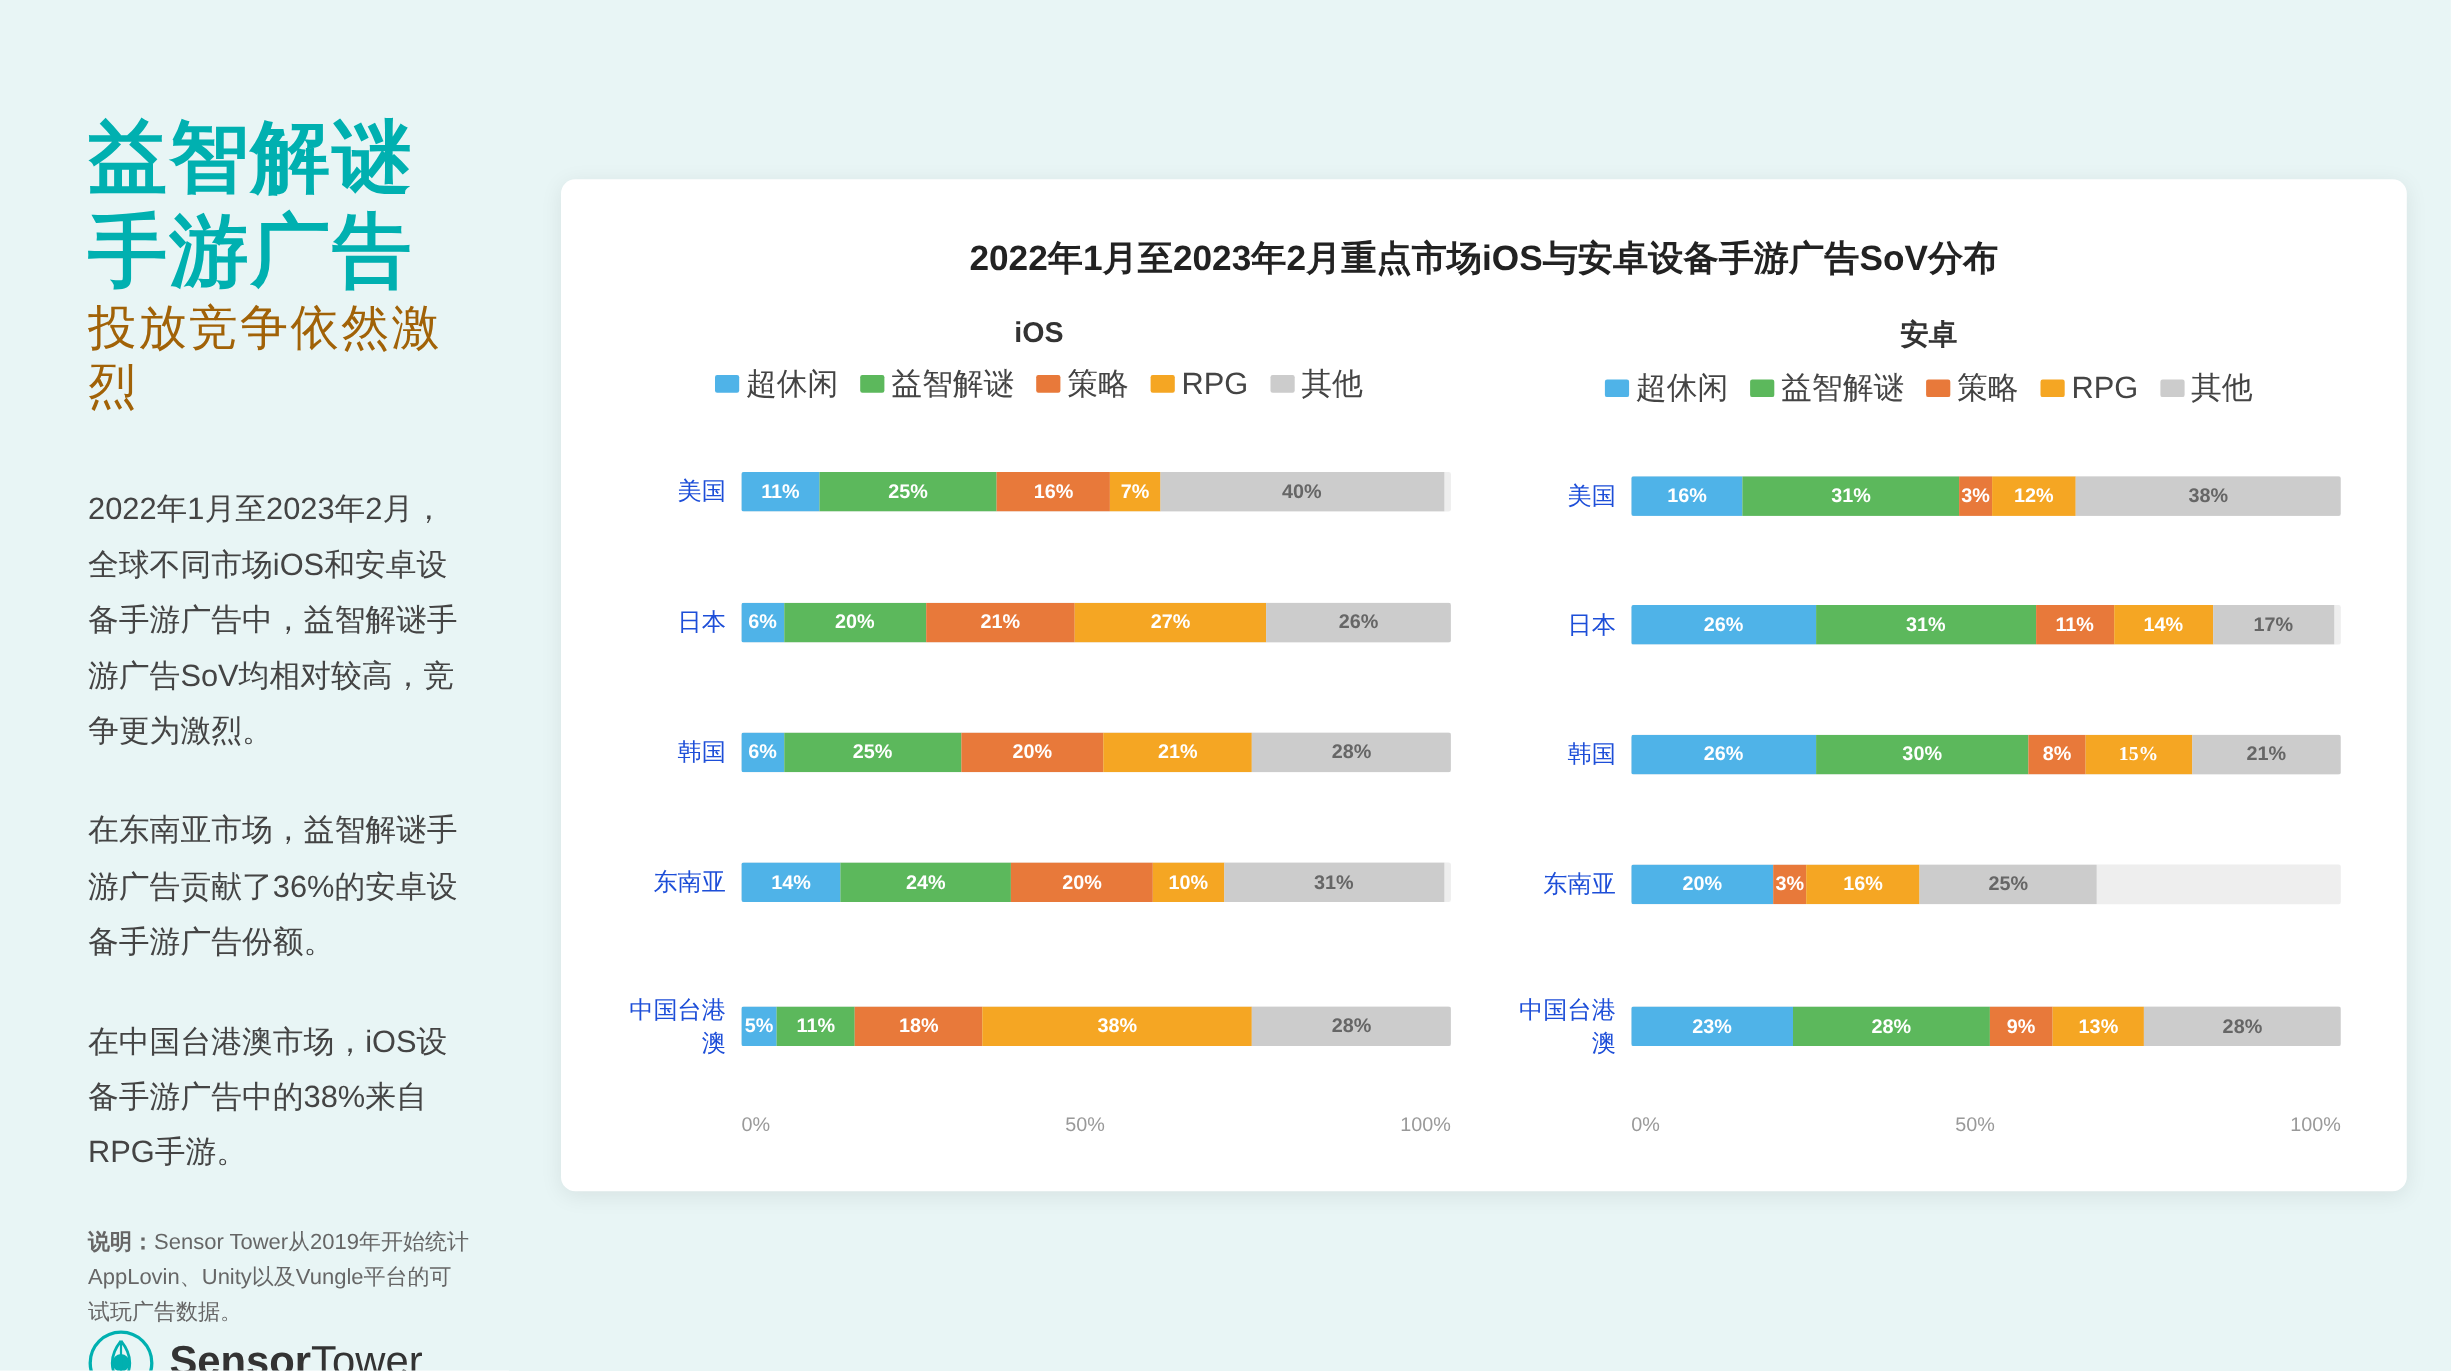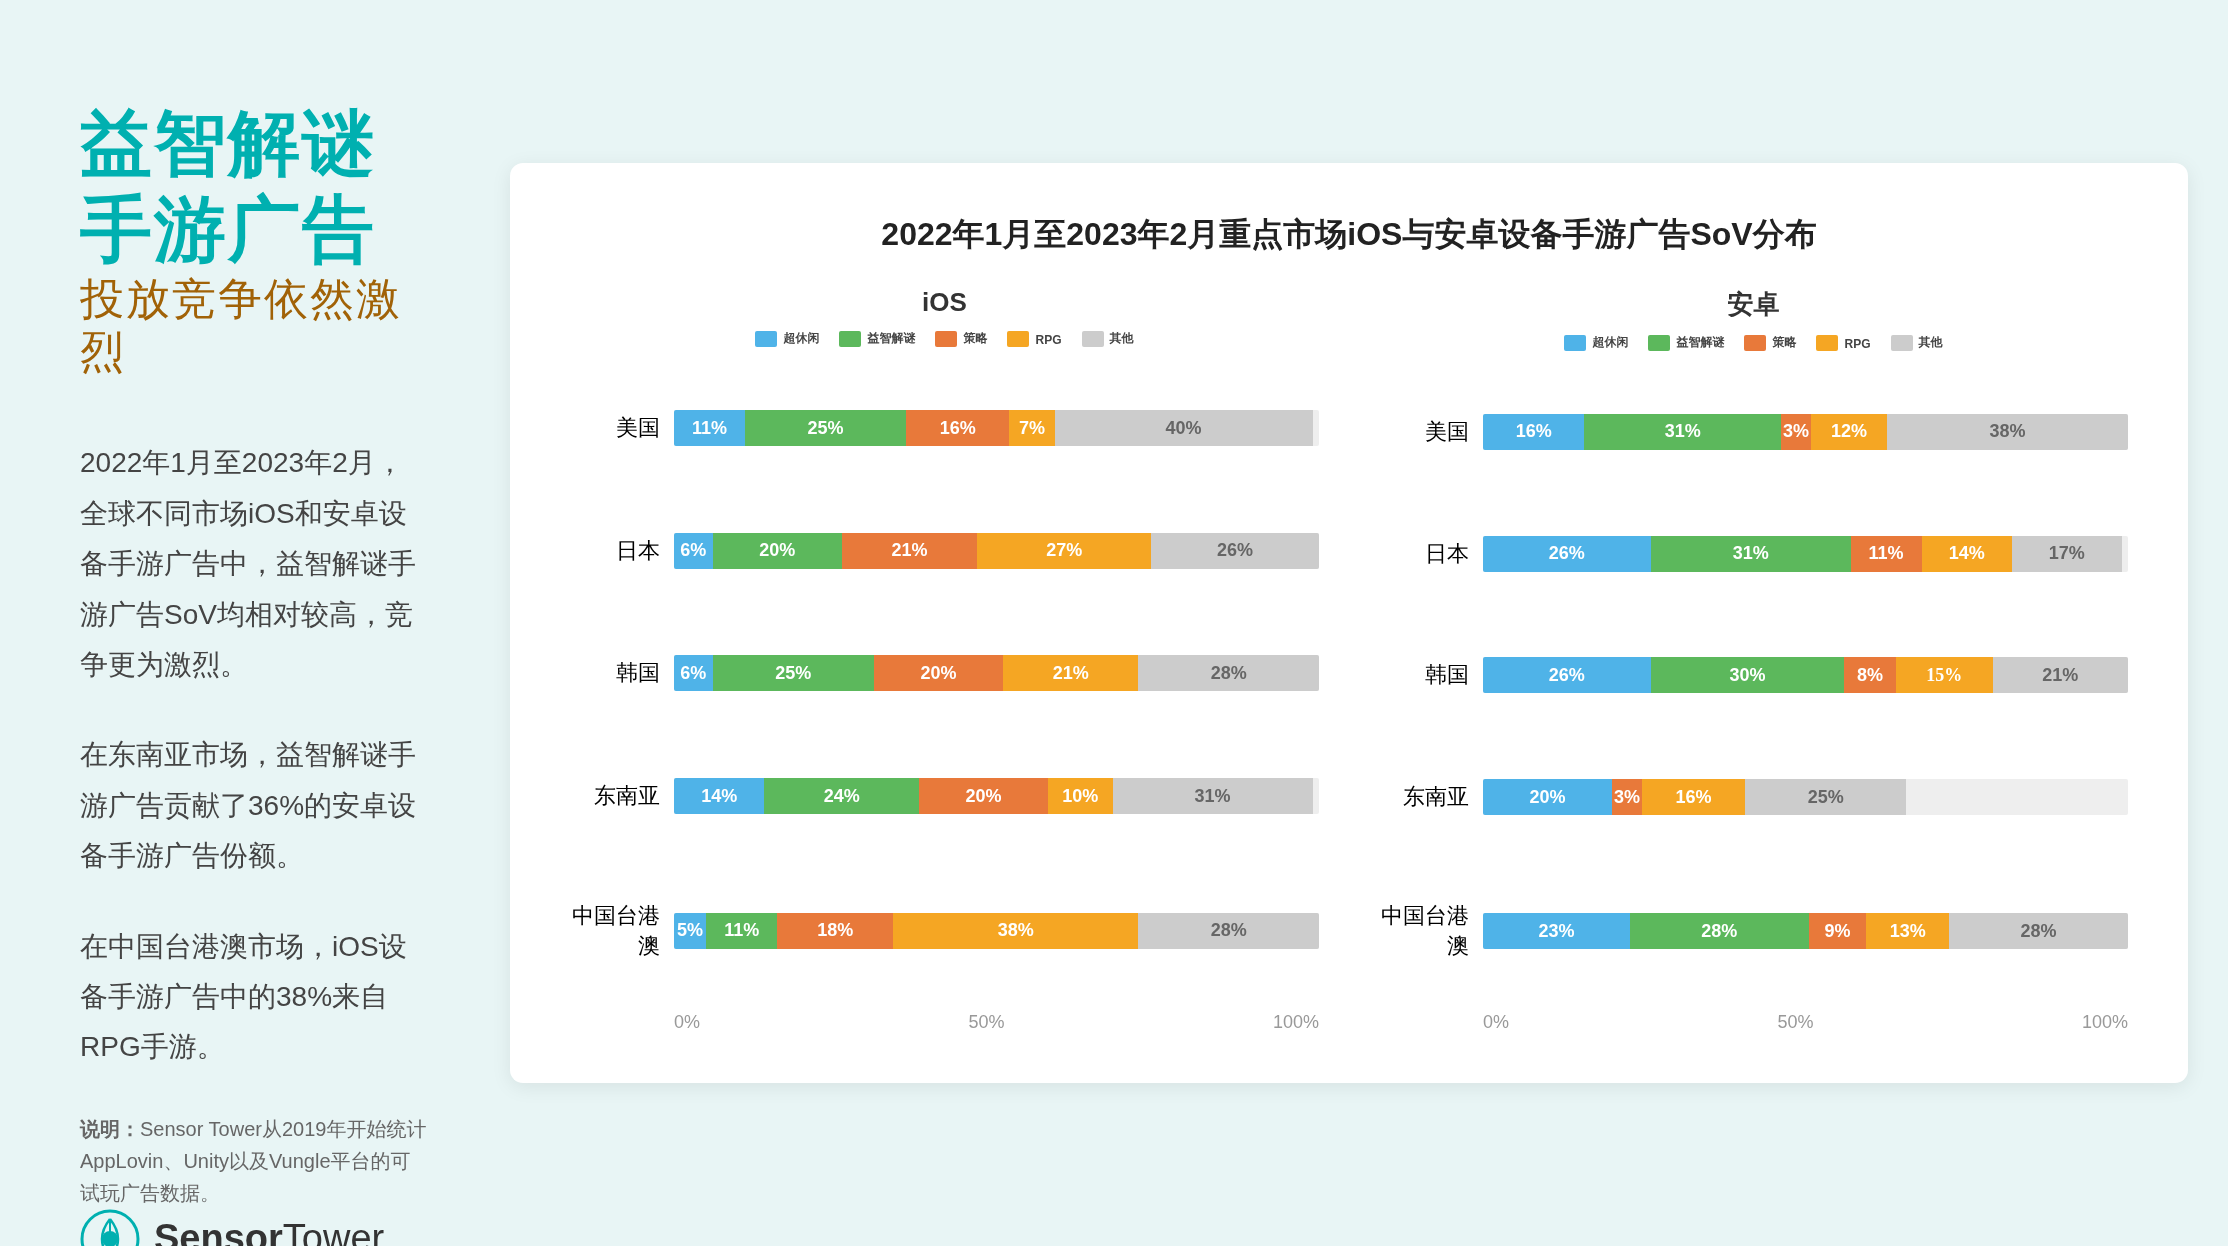--- a/index.html
+++ b/index.html
@@ -154,25 +154,24 @@
       display: flex;
       align-items: center;
       justify-content: center;
       gap: 20px;
       margin-bottom: 20px;
       flex-wrap: wrap;
     }
 
     .legend-item {
       display: flex;
-      align-items: flex-end;
+      align-items: center;
       gap: 6px;
-      font-size: 12px;
+      font-size: 28px;
       color: #444;
-      font-weight: bold;
     }
 
     .legend-color {
       width: 22px;
       height: 16px;
       border-radius: 2px;
     }
 
     .bars-area {
       flex: 1;
@@ -184,21 +183,21 @@
     .bar-row {
       display: flex;
       align-items: center;
       gap: 14px;
     }
 
     .bar-label {
       width: 90px;
       text-align: right;
       font-size: 22px;
-      color: #000000;
+      color: #1d4ed8;
       flex-shrink: 0;
     }
 
     .bar-track {
       flex: 1;
       height: 36px;
       background: #eee;
       border-radius: 2px;
       display: flex;
       overflow: hidden;

